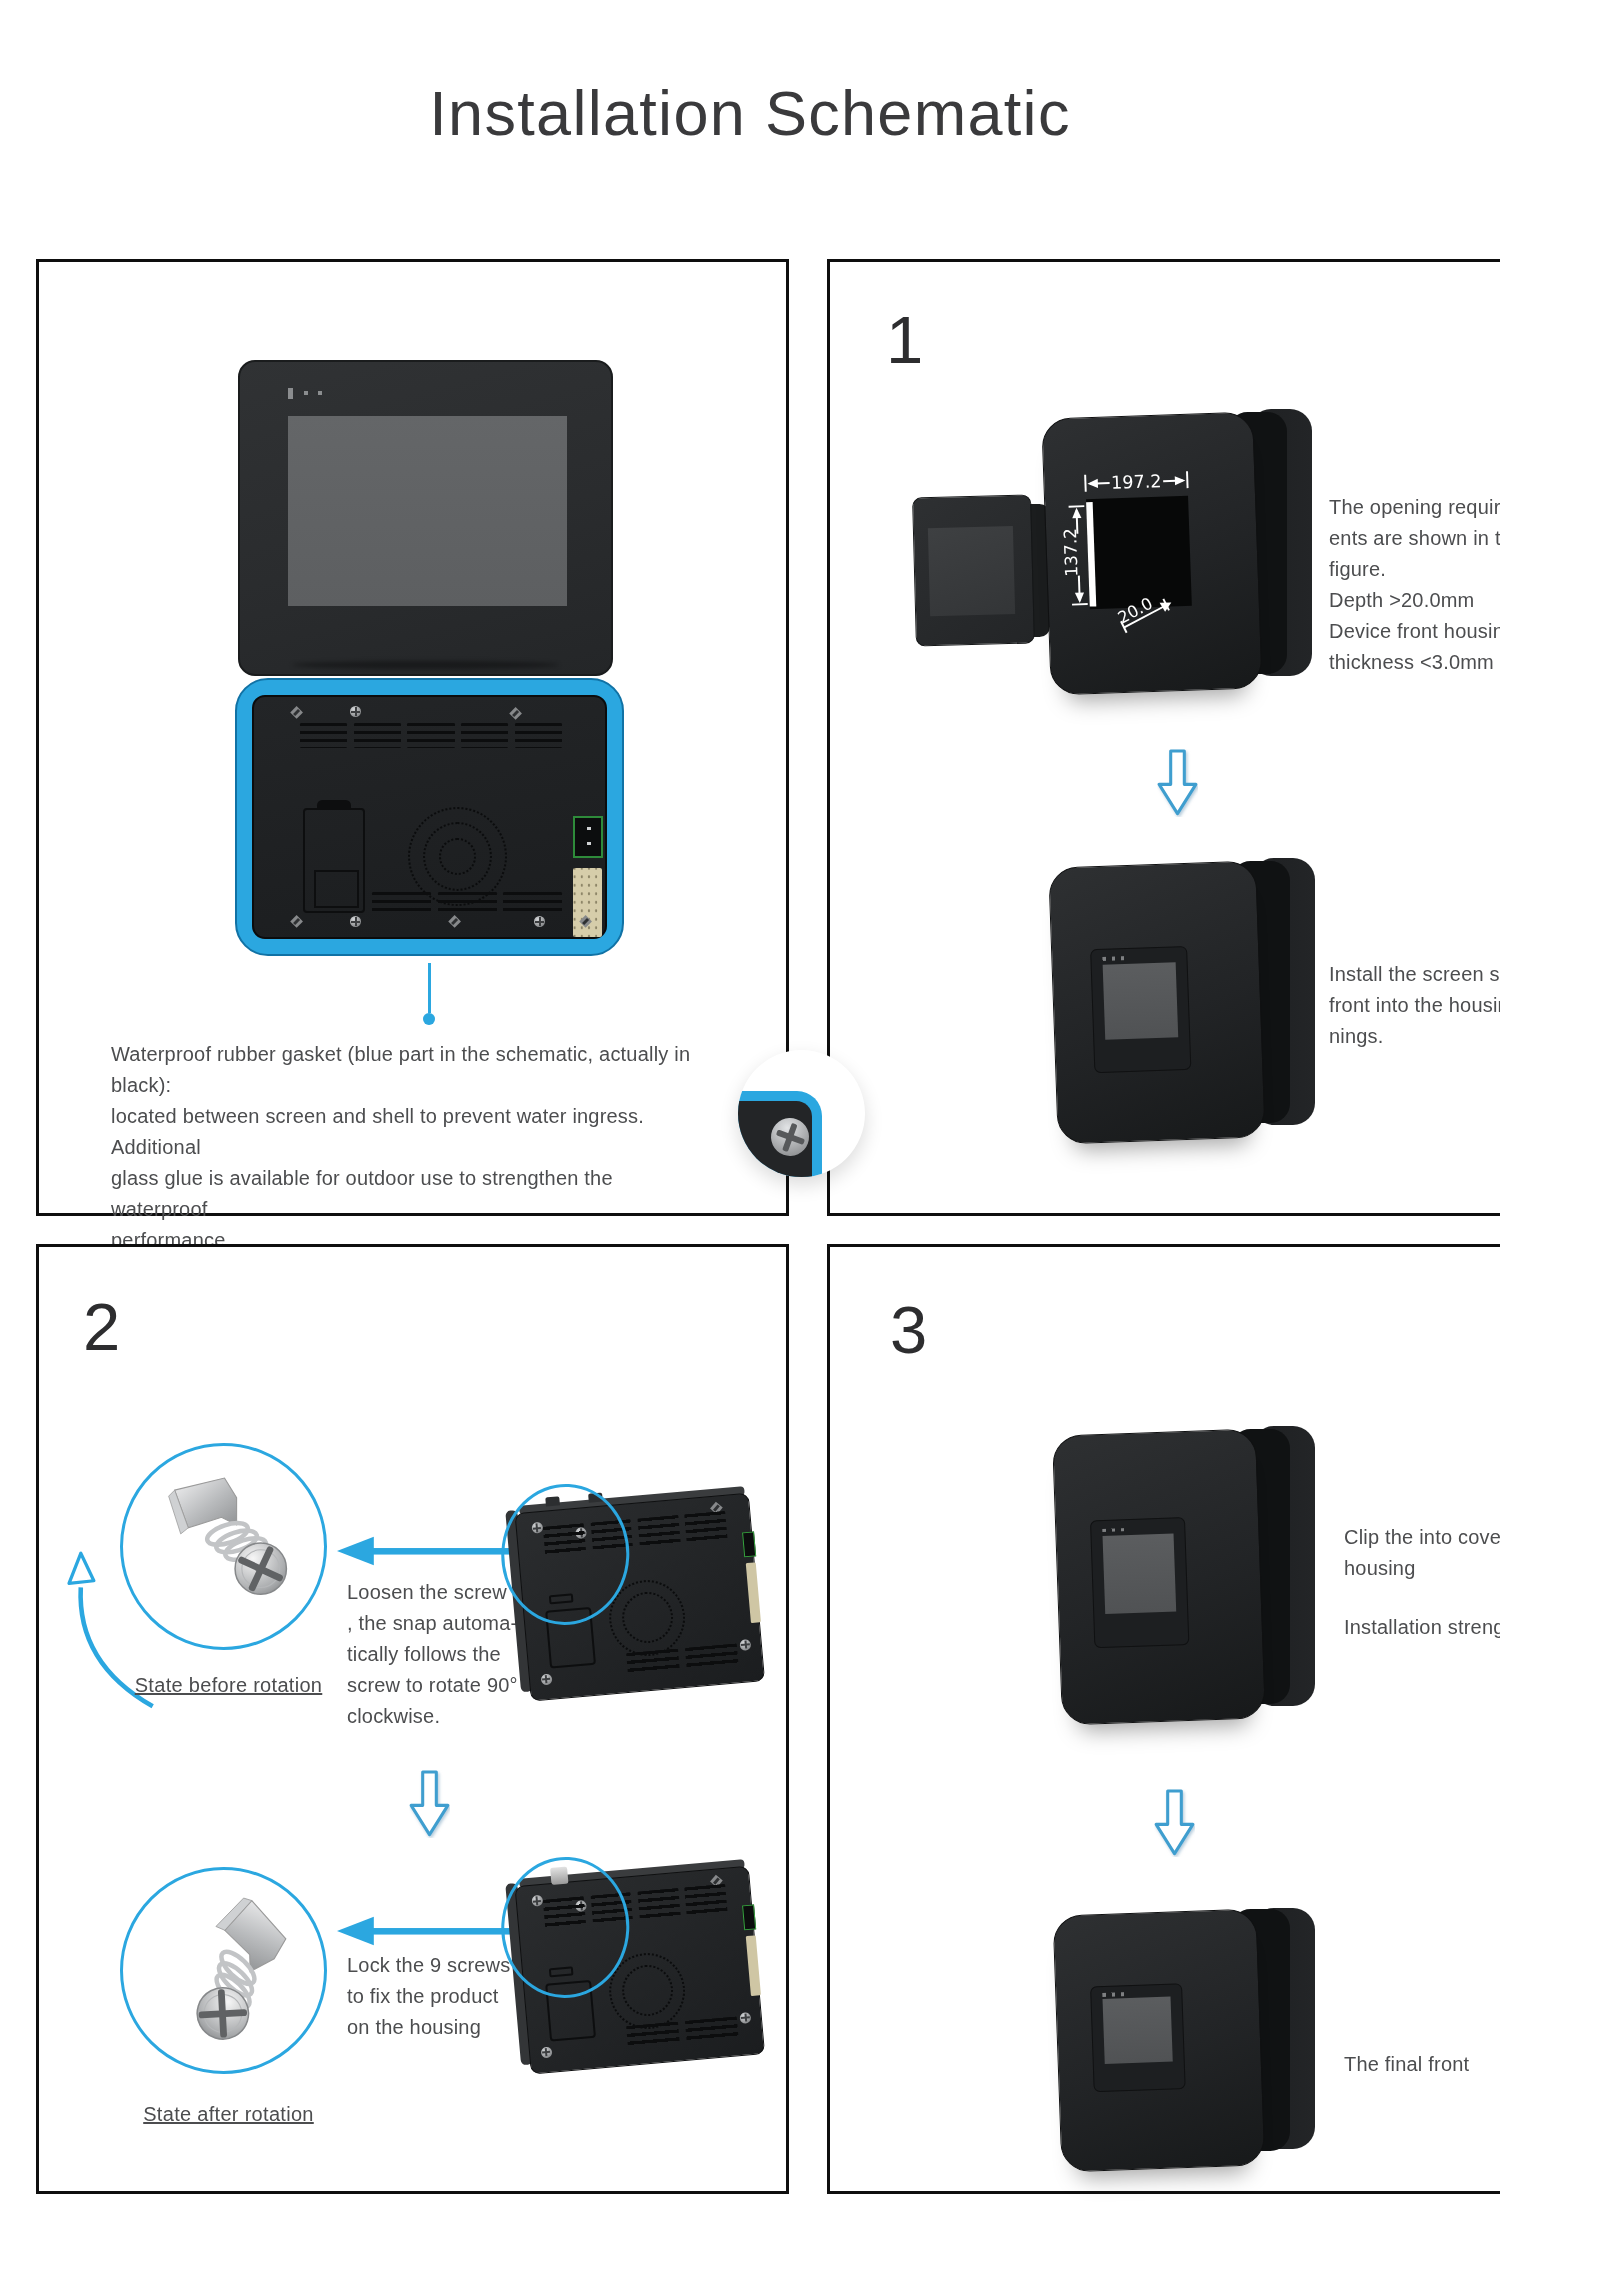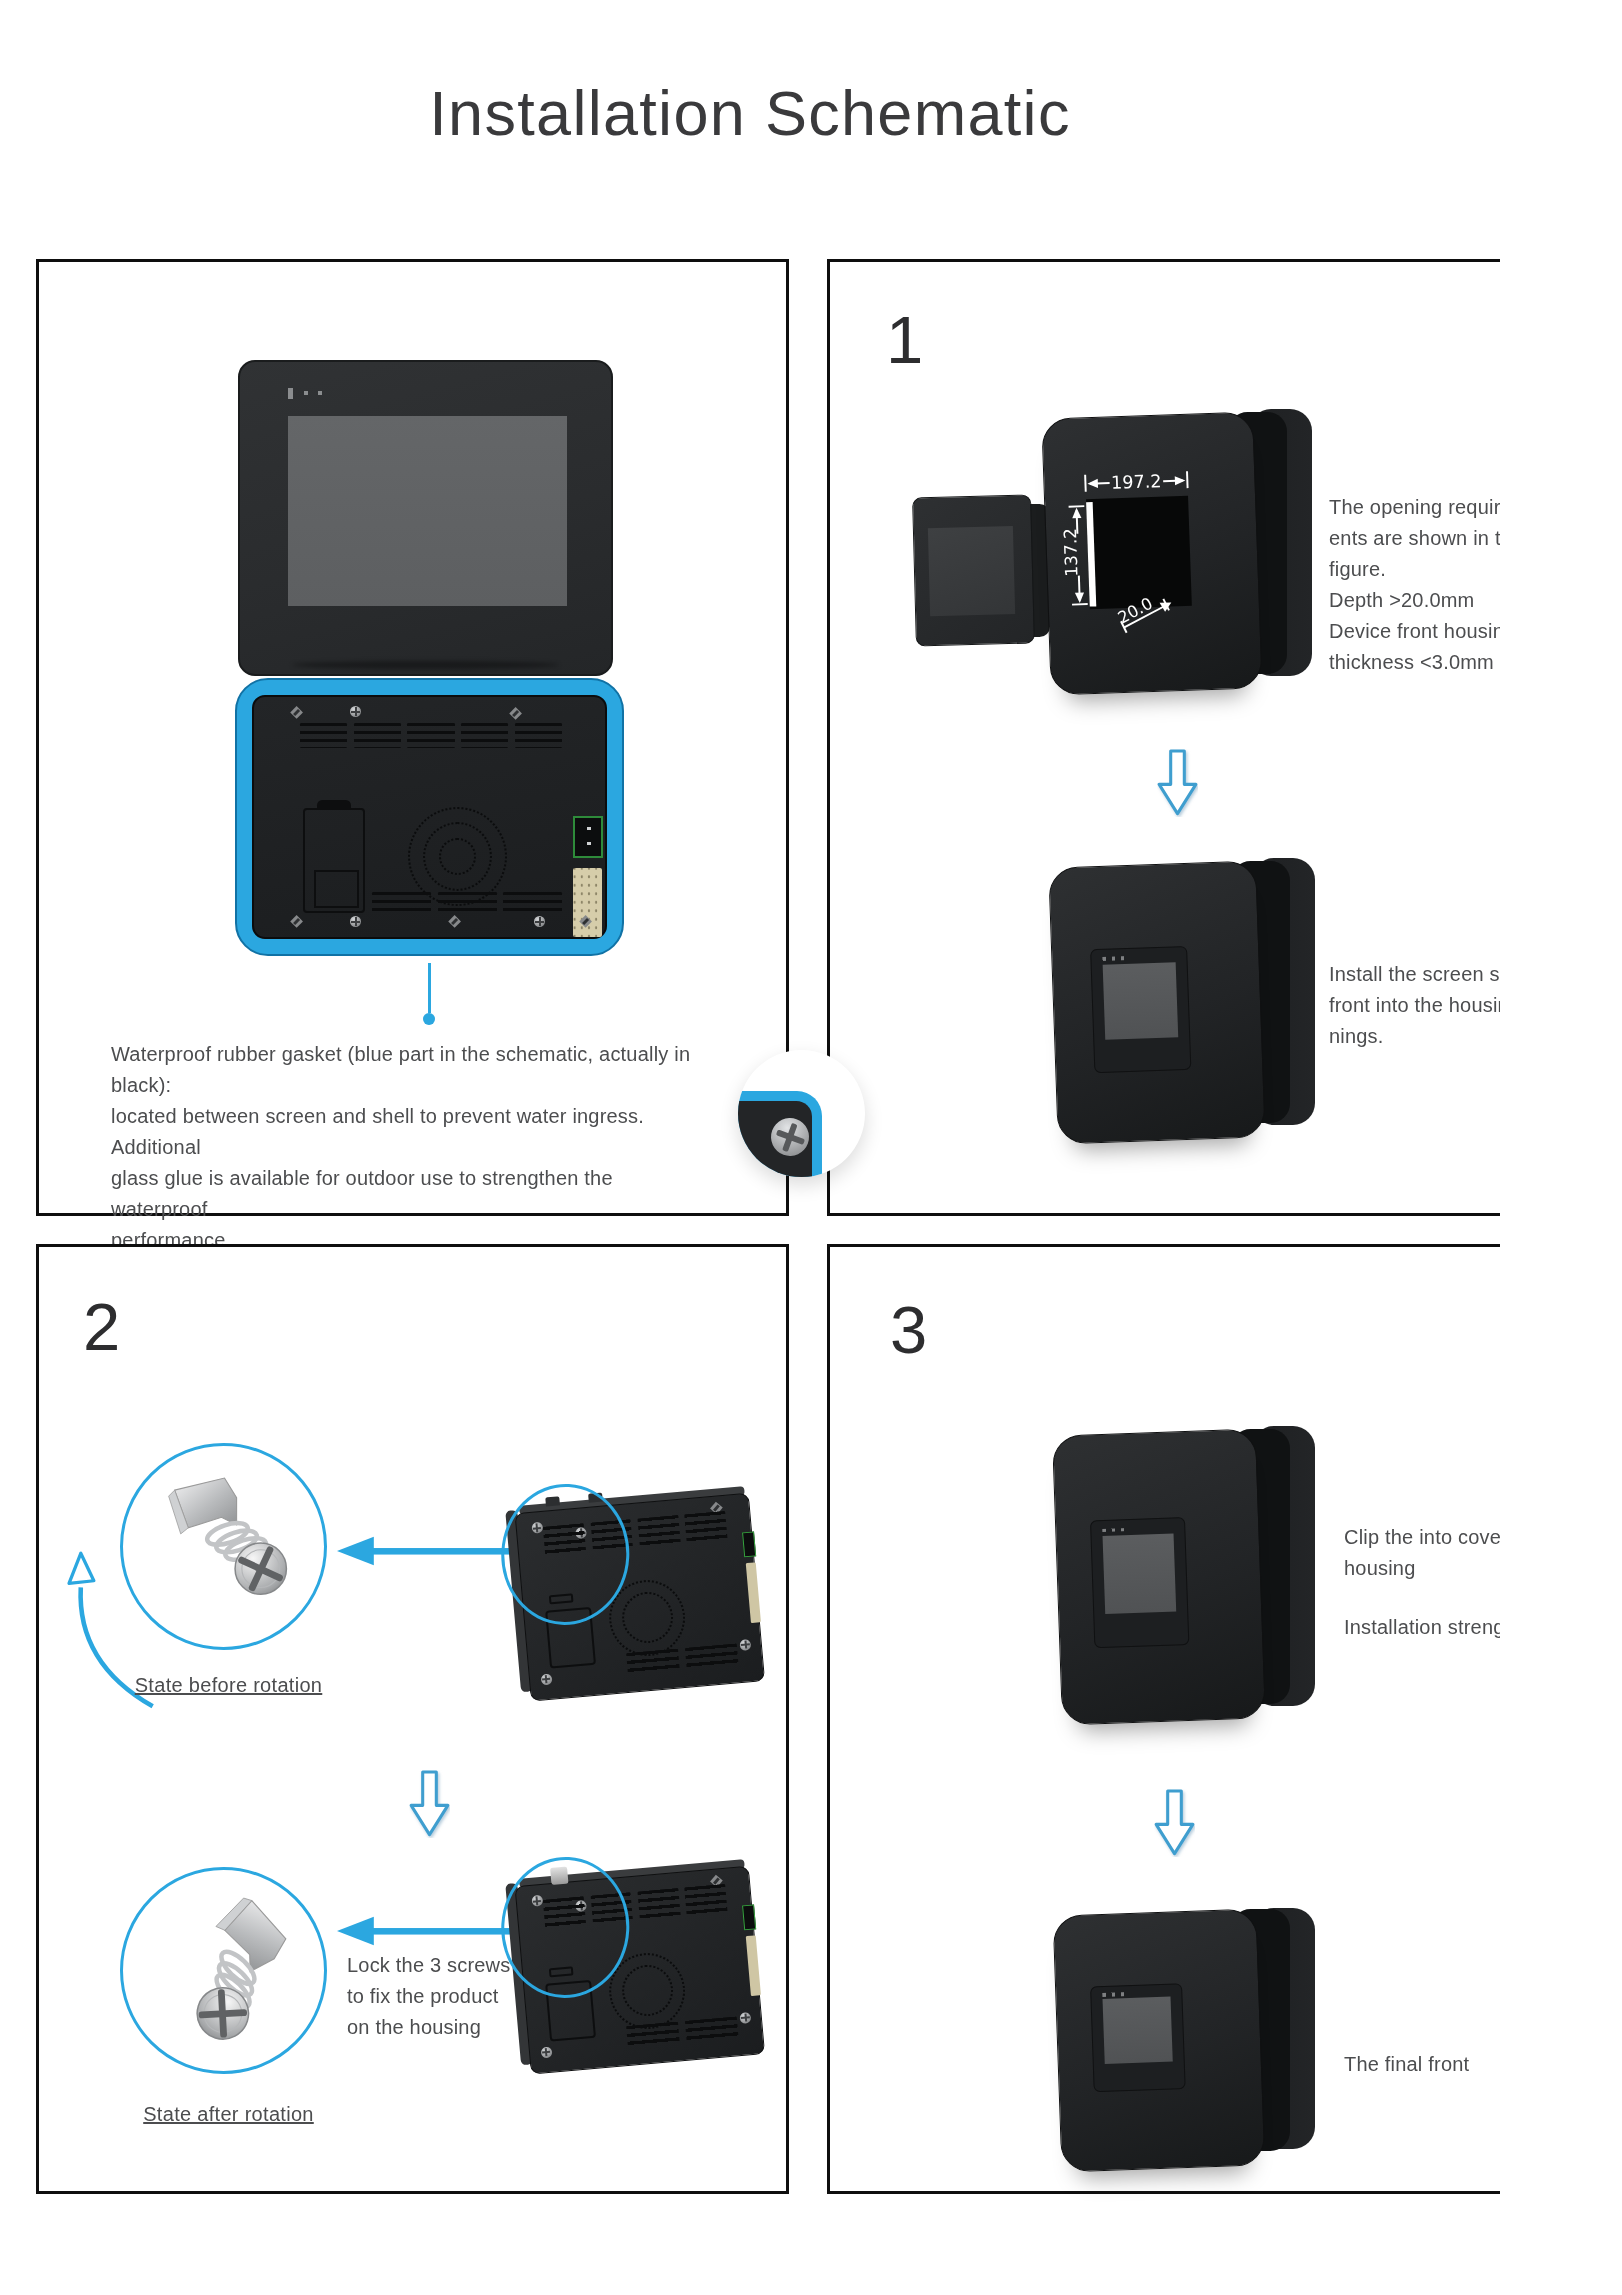--- a/index.html
+++ b/index.html
@@ -322,20 +322,25 @@
       <polygon points="30,28 12,74 50,70" fill="#ffffff" stroke="#2ba7e0" stroke-width="5" stroke-linejoin="round"></polygon>
     </svg>
 
     <p class="cap-text center-label" style="left:52px; top:427px; width:275px;">State before rotation</p>
 
     <svg class="left-arrow" style="left:298px; top:287px; width:178px;" viewBox="0 0 300 52">
       <rect x="58" y="21" width="242" height="11" fill="#2ba7e0"></rect>
       <polygon points="0,26 62,2 62,50" fill="#2ba7e0"></polygon>
     </svg>
 
+    <p class="body-text" style="left:308px; top:330px; width:216px;">Loosen the screw
+, the snap automa-
+tically follows the
+screw to rotate 90°
+clockwise.</p>
 
     <div class="tiltdev" style="left:474px; top:249px;">
       <div class="td-top"></div>
       <div class="hook" style="left:41px;"></div>
       <div class="hook" style="left:84px;"></div>
       <div class="td-left"></div>
       <div class="td-body">
         <span class="screw-p" style="left:14.4px; top:10.5px;"></span>
         <span class="screw-p" style="left:58px; top:19.6px;"></span>
         <span class="screw-d" style="left:196px; top:7.9px;"></span>
@@ -386,21 +391,21 @@
       </svg>
     </div>
 
     <p class="cap-text center-label" style="left:52px; top:856px; width:275px;">State after rotation</p>
 
     <svg class="left-arrow" style="left:298px; top:667px; width:178px;" viewBox="0 0 300 52">
       <rect x="58" y="21" width="242" height="11" fill="#2ba7e0"></rect>
       <polygon points="0,26 62,2 62,50" fill="#2ba7e0"></polygon>
     </svg>
 
-    <p class="body-text" style="left:308px; top:703px; width:216px;">Lock the 3 screws
+    <p class="body-text" style="left:308px; top:703px; width:216px;">Lock the 9 screws
 to fix the product
 on the housing</p>
 
     <div class="tiltdev" style="left:474px; top:622px;">
       <div class="td-top"></div>
       <div class="snap-tab"></div>
       <div class="td-left"></div>
       <div class="td-body">
         <span class="screw-p" style="left:14.4px; top:10.5px;"></span>
         <span class="screw-p" style="left:58px; top:19.6px;"></span>

